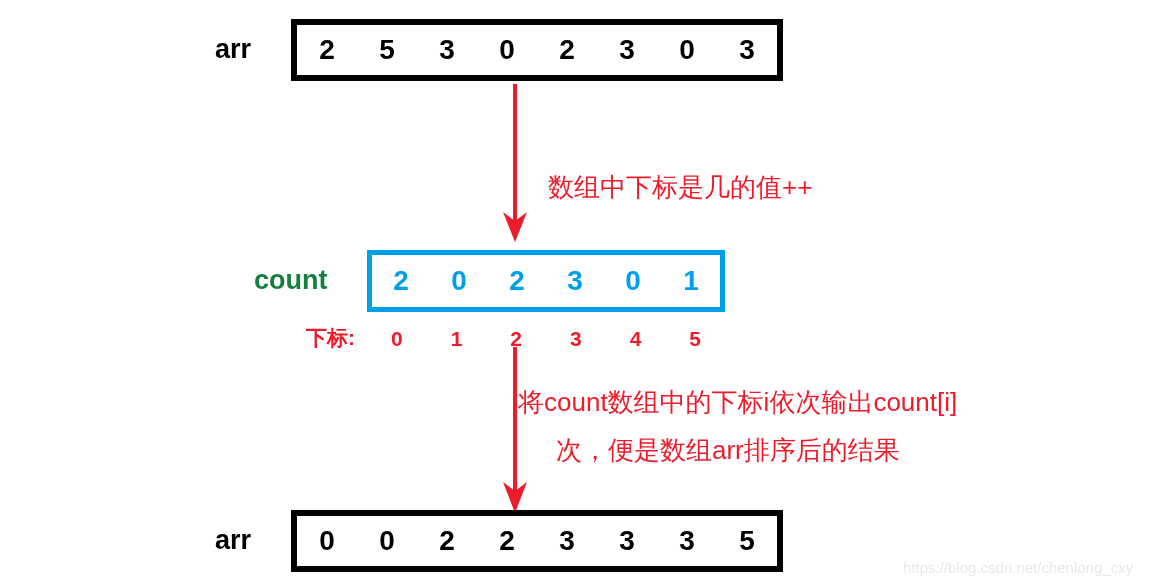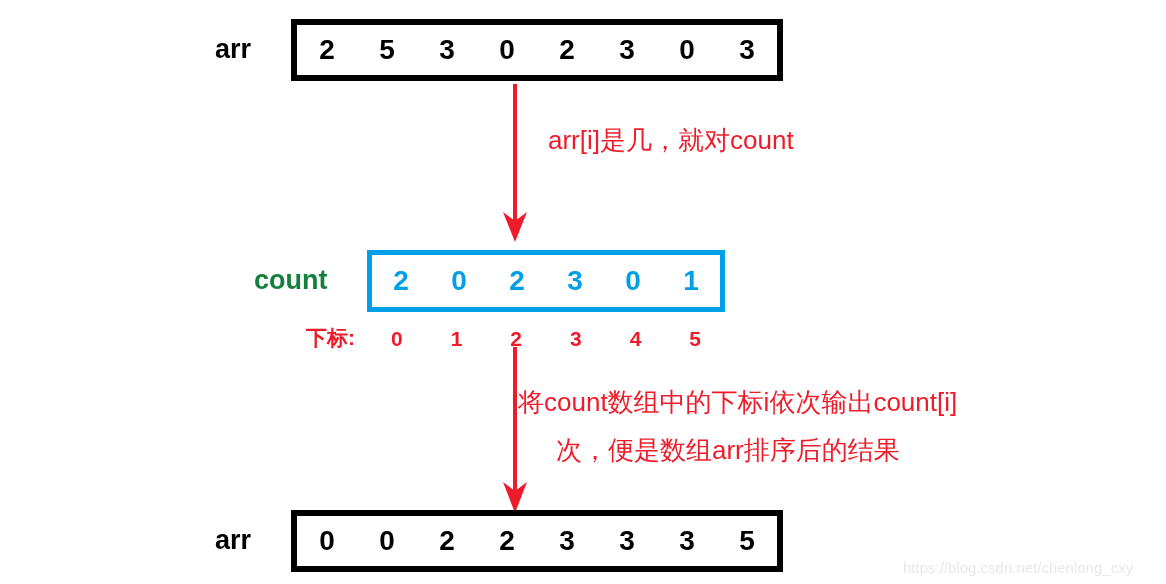--- a/index.html
+++ b/index.html
@@ -118,21 +118,21 @@
     <div class="cell">3</div>
     <div class="cell">0</div>
     <div class="cell">3</div>
   </div>
 
   <svg class="arrow-svg" style="left:494px; top:82px;" width="42" height="162" viewBox="0 0 42 162">
     <line x1="21" y1="2" x2="21" y2="146" stroke="#ee1c2a" stroke-width="4"></line>
     <polygon points="21,160 9,130 21,139 33,130" fill="#ee1c2a"></polygon>
   </svg>
 
-  <div class="annotation" style="left:548px; top:118px;">arr[i]是几，就对count</div>
+  <div class="annotation" style="left:548px; top:165px;">数组中下标是几的值++</div>
 
   <div class="row-label blue" style="left:254px; top:267px;">count</div>
 
   <div class="array-box blue" style="left:367px; top:250px; width:358px; height:62px;">
     <div class="cell blue">2</div>
     <div class="cell blue">0</div>
     <div class="cell blue">2</div>
     <div class="cell blue">3</div>
     <div class="cell blue">0</div>
     <div class="cell blue">1</div>

